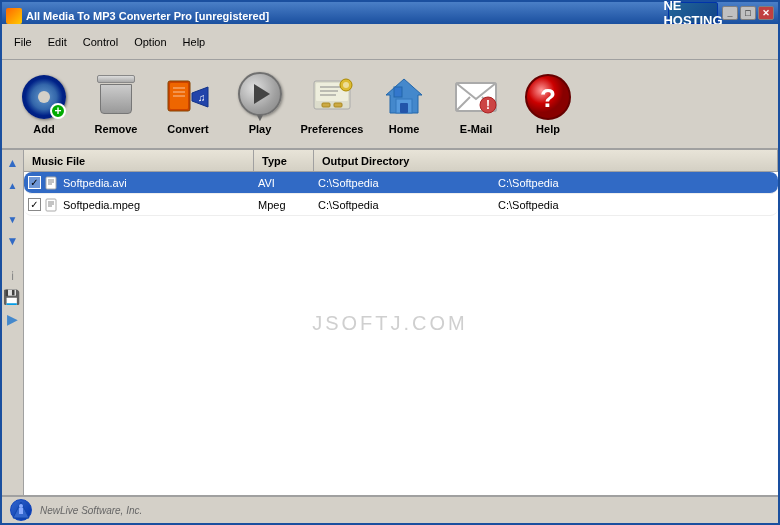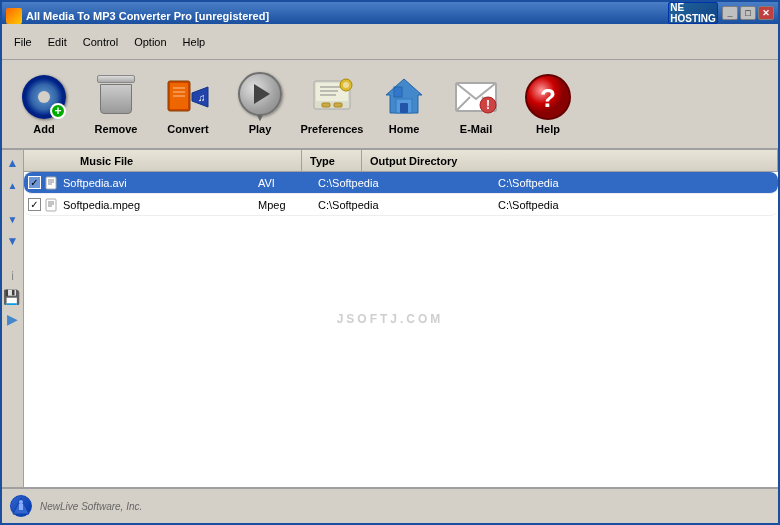--- a/index.html
+++ b/index.html
@@ -241,21 +241,21 @@
     .th {
       padding: 0 8px;
       font-size: 11px;
       font-weight: bold;
       color: #000;
       border-right: 1px solid #a0a0a0;
       height: 100%;
       display: flex;
       align-items: center;
     }
-    .th-music { width: 230px; margin-left: 48px; }
+    .th-music { width: 230px; }
     .th-type { width: 60px; }
     .th-source { width: 180px; }
     .th-output { flex: 1; }
 
     .table-body {
       flex: 1;
       background: white;
     }
     .table-row {
       display: flex;
@@ -302,21 +302,21 @@
       width: 14px;
       height: 14px;
       display: flex;
       align-items: center;
       justify-content: center;
       flex-shrink: 0;
     }
 
     
     .status-bar {
-      height: 36px;
+      height: 28px;
       background: #d4d0c8;
       border-top: 2px solid #a0a0a0;
       display: flex;
       align-items: center;
       padding: 0 8px;
       gap: 8px;
     }
     .status-logo {
       width: 22px;
       height: 22px;
@@ -340,21 +340,21 @@
     .ne-logo {
       width: 50px;
       height: 22px;
       background: linear-gradient(135deg, #226699, #114488);
       border: 1px solid #0033aa;
       border-radius: 2px;
       display: flex;
       align-items: center;
       justify-content: center;
       color: #ffffff;
-      font-size: 10px;
+      font-size: 13px;
       font-weight: bold;
     }
 
     .main-container {
       display: flex;
       flex-direction: column;
       height: 525px;
       border: 2px solid #1a4f9f;
       position: relative;
     }
@@ -560,21 +560,21 @@
             </div>
             <span>Softpedia.mpeg</span>
           </div>
           <div class="td td-type">Mpeg</div>
           <div class="td td-source">C:\Softpedia</div>
           <div class="td td-output">C:\Softpedia</div>
         </div>
       </div>
 
       <div style="position:absolute;top:50%;left:50%;transform:translate(-50%,-50%);pointer-events:none;z-index:5;">
-        <span style="font-size:12px;font-weight:bold;color:rgba(160,160,160,0.5);letter-spacing:3px;">JSOFTJ.COM</span>
+        <span style="font-size:20px;font-weight:normal;color:rgba(160,160,160,0.5);letter-spacing:3px;">JSOFTJ.COM</span>
       </div>
     </div>
   </div>
 
   <div class="status-bar">
     <div class="status-logo">
       <svg width="20" height="20" viewBox="0 0 20 20">
         <polygon points="10,2 18,18 2,18" fill="#3366cc" stroke="#1144aa" stroke-width="1"></polygon>
         <rect x="8" y="8" width="4" height="6" fill="#88aaff"></rect>
         <circle cx="10" cy="6" r="2" fill="#88aaff"></circle>

